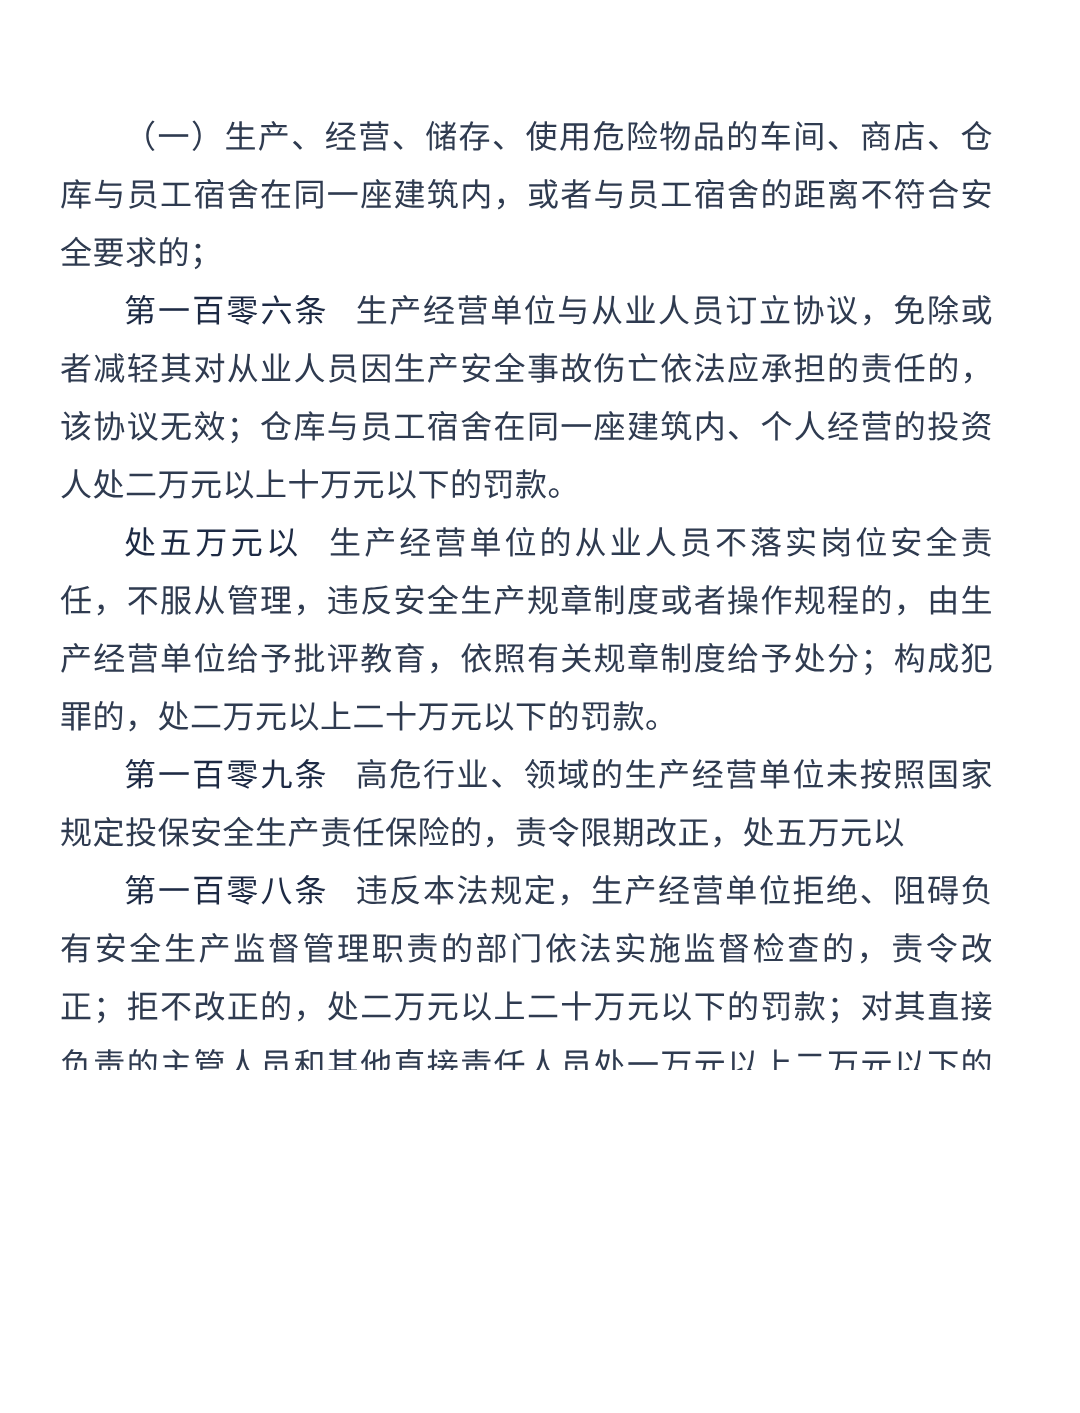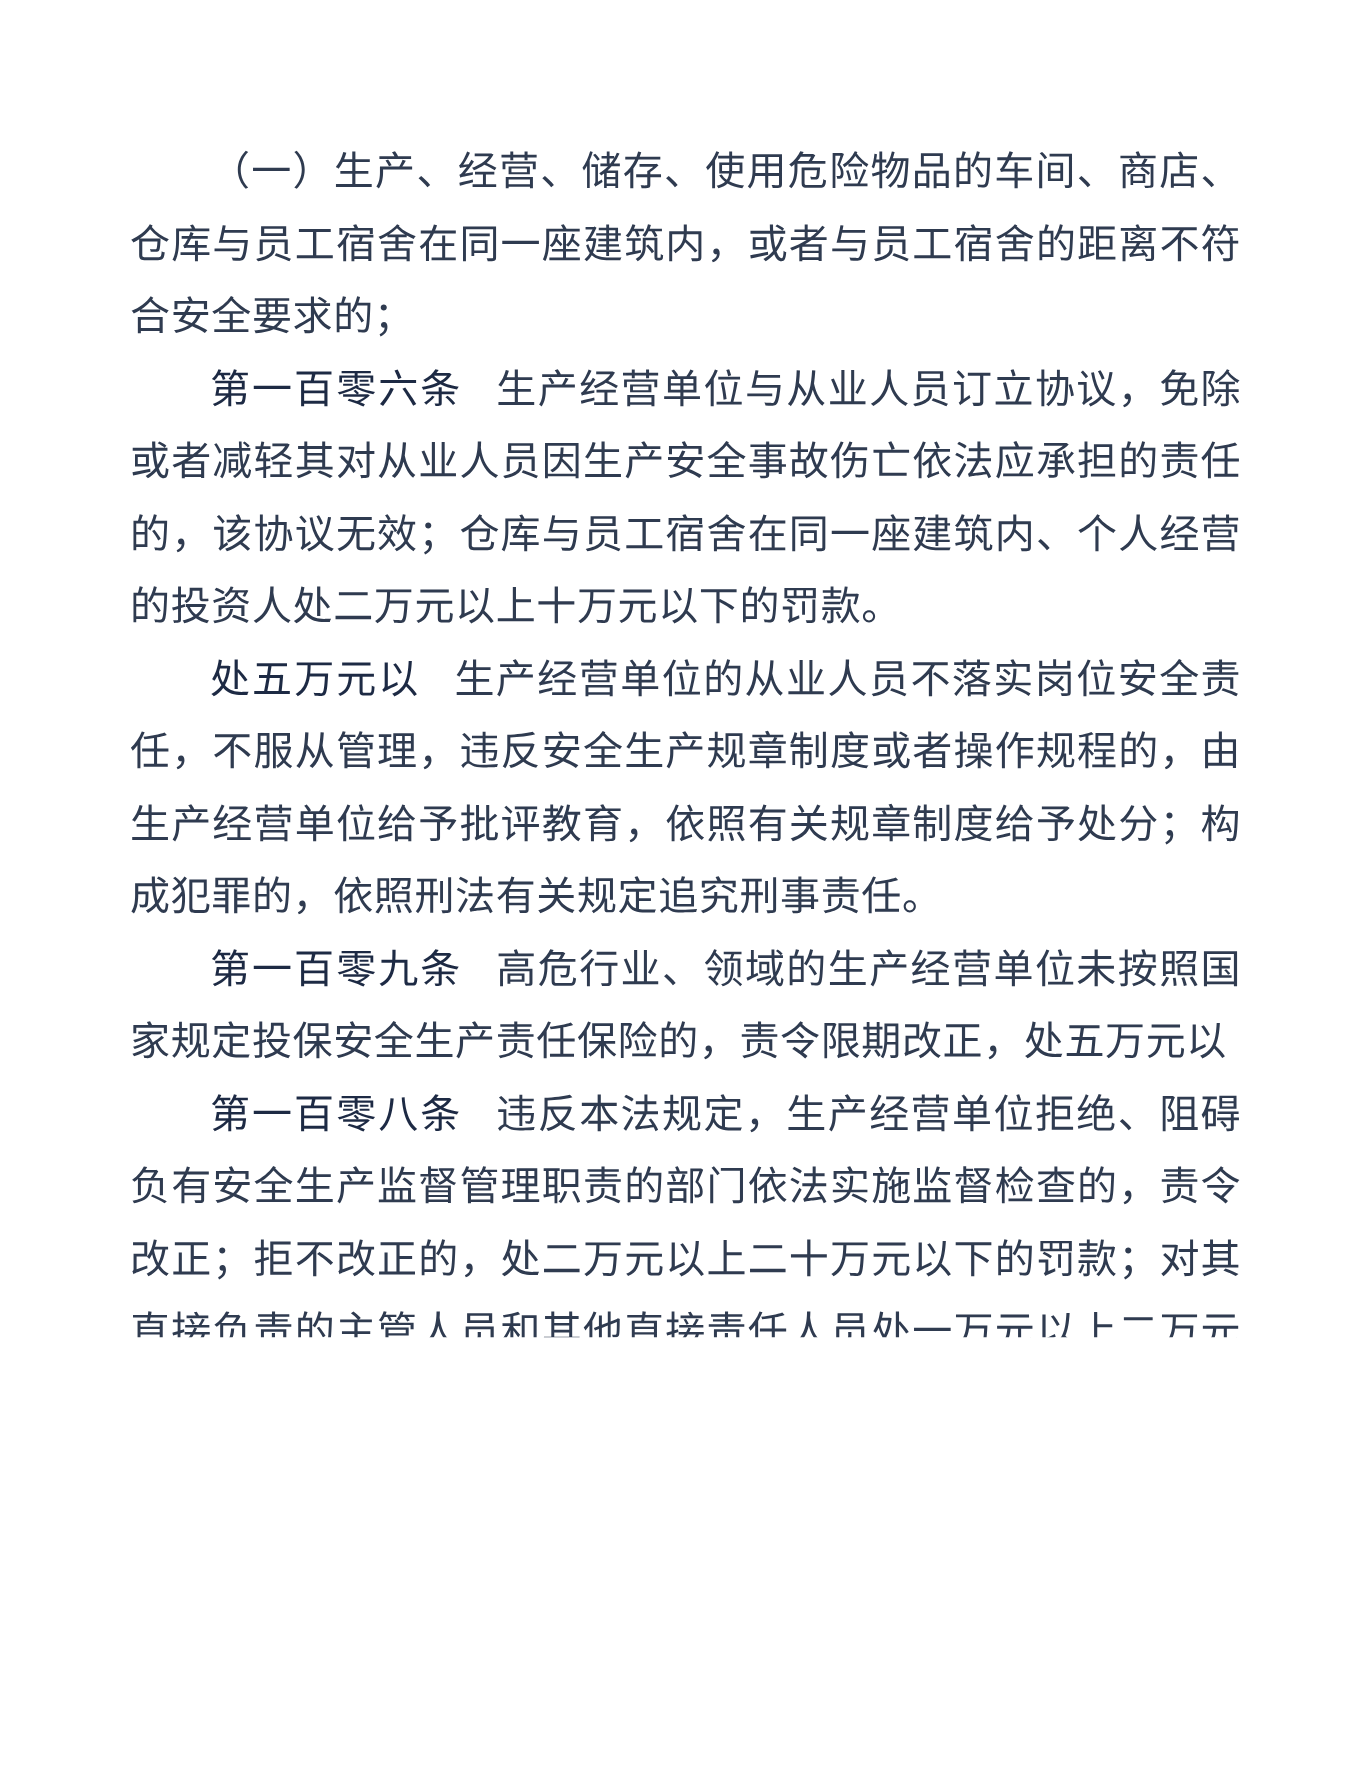--- a/index.html
+++ b/index.html
@@ -6,21 +6,21 @@
     margin: 0;
     padding: 0;
     background: #ffffff;
   }
   .page {
     position: relative;
     width: 1080px;
     height: 1070px;
     background: var(--page-bg, #ffffff);
     box-sizing: border-box;
-    padding: 108px 87px 0 104px;
+    padding: 108px 87px 0 60px;
     overflow: hidden;
   }
   .doc-body {
     font-family: "Liberation Serif", "DejaVu Serif", serif;
     font-size: 32px;
     line-height: 58px;
     color: var(--body-color, #2f3b50);
     text-align: justify;
     text-justify: inter-ideograph;
     letter-spacing: 0.5px;
@@ -45,19 +45,19 @@
 <body>
 
 <div class="page">
   <div class="doc-body">
 
   <p class="para"><span class="para-text">（一）生产、经营、储存、使用危险物品的车间、商店、仓库与员工宿舍在同一座建筑内，或者与员工宿舍的距离不符合安全要求的；</span></p>
 
 
   <p class="para"><span class="article-label">第一百零六条</span><span class="para-text">生产经营单位与从业人员订立协议，免除或者减轻其对从业人员因生产安全事故伤亡依法应承担的责任的，该协议无效；仓库与员工宿舍在同一座建筑内、个人经营的投资人处二万元以上十万元以下的罚款。</span></p>
 
-  <p class="para"><span class="article-label">处五万元以</span><span class="para-text">生产经营单位的从业人员不落实岗位安全责任，不服从管理，违反安全生产规章制度或者操作规程的，由生产经营单位给予批评教育，依照有关规章制度给予处分；构成犯罪的，依照刑法有关规定追究刑事责任。</span></p>
+  <p class="para"><span class="article-label">处五万元以</span><span class="para-text">生产经营单位的从业人员不落实岗位安全责任，不服从管理，违反安全生产规章制度或者操作规程的，由生产经营单位给予批评教育，依照有关规章制度给予处分；构成犯罪的，处二万元以上二十万元以下的罚款。</span></p>
 
   <p class="para"><span class="article-label">第一百零九条</span><span class="para-text">高危行业、领域的生产经营单位未按照国家规定投保安全生产责任保险的，责令限期改正，处五万元以</span></p>
 
   <p class="para"><span class="article-label">第一百零八条</span><span class="para-text">违反本法规定，生产经营单位拒绝、阻碍负有安全生产监督管理职责的部门依法实施监督检查的，责令改正；拒不改正的，处二万元以上二十万元以下的罚款；对其直接负责的主管人员和其他直接责任人员处一万元以上二万元以下的罚款；构成犯罪的，依照刑法有关规定追究刑事责任。</span></p>
 </div>
 </div>
 
 </body></html>

